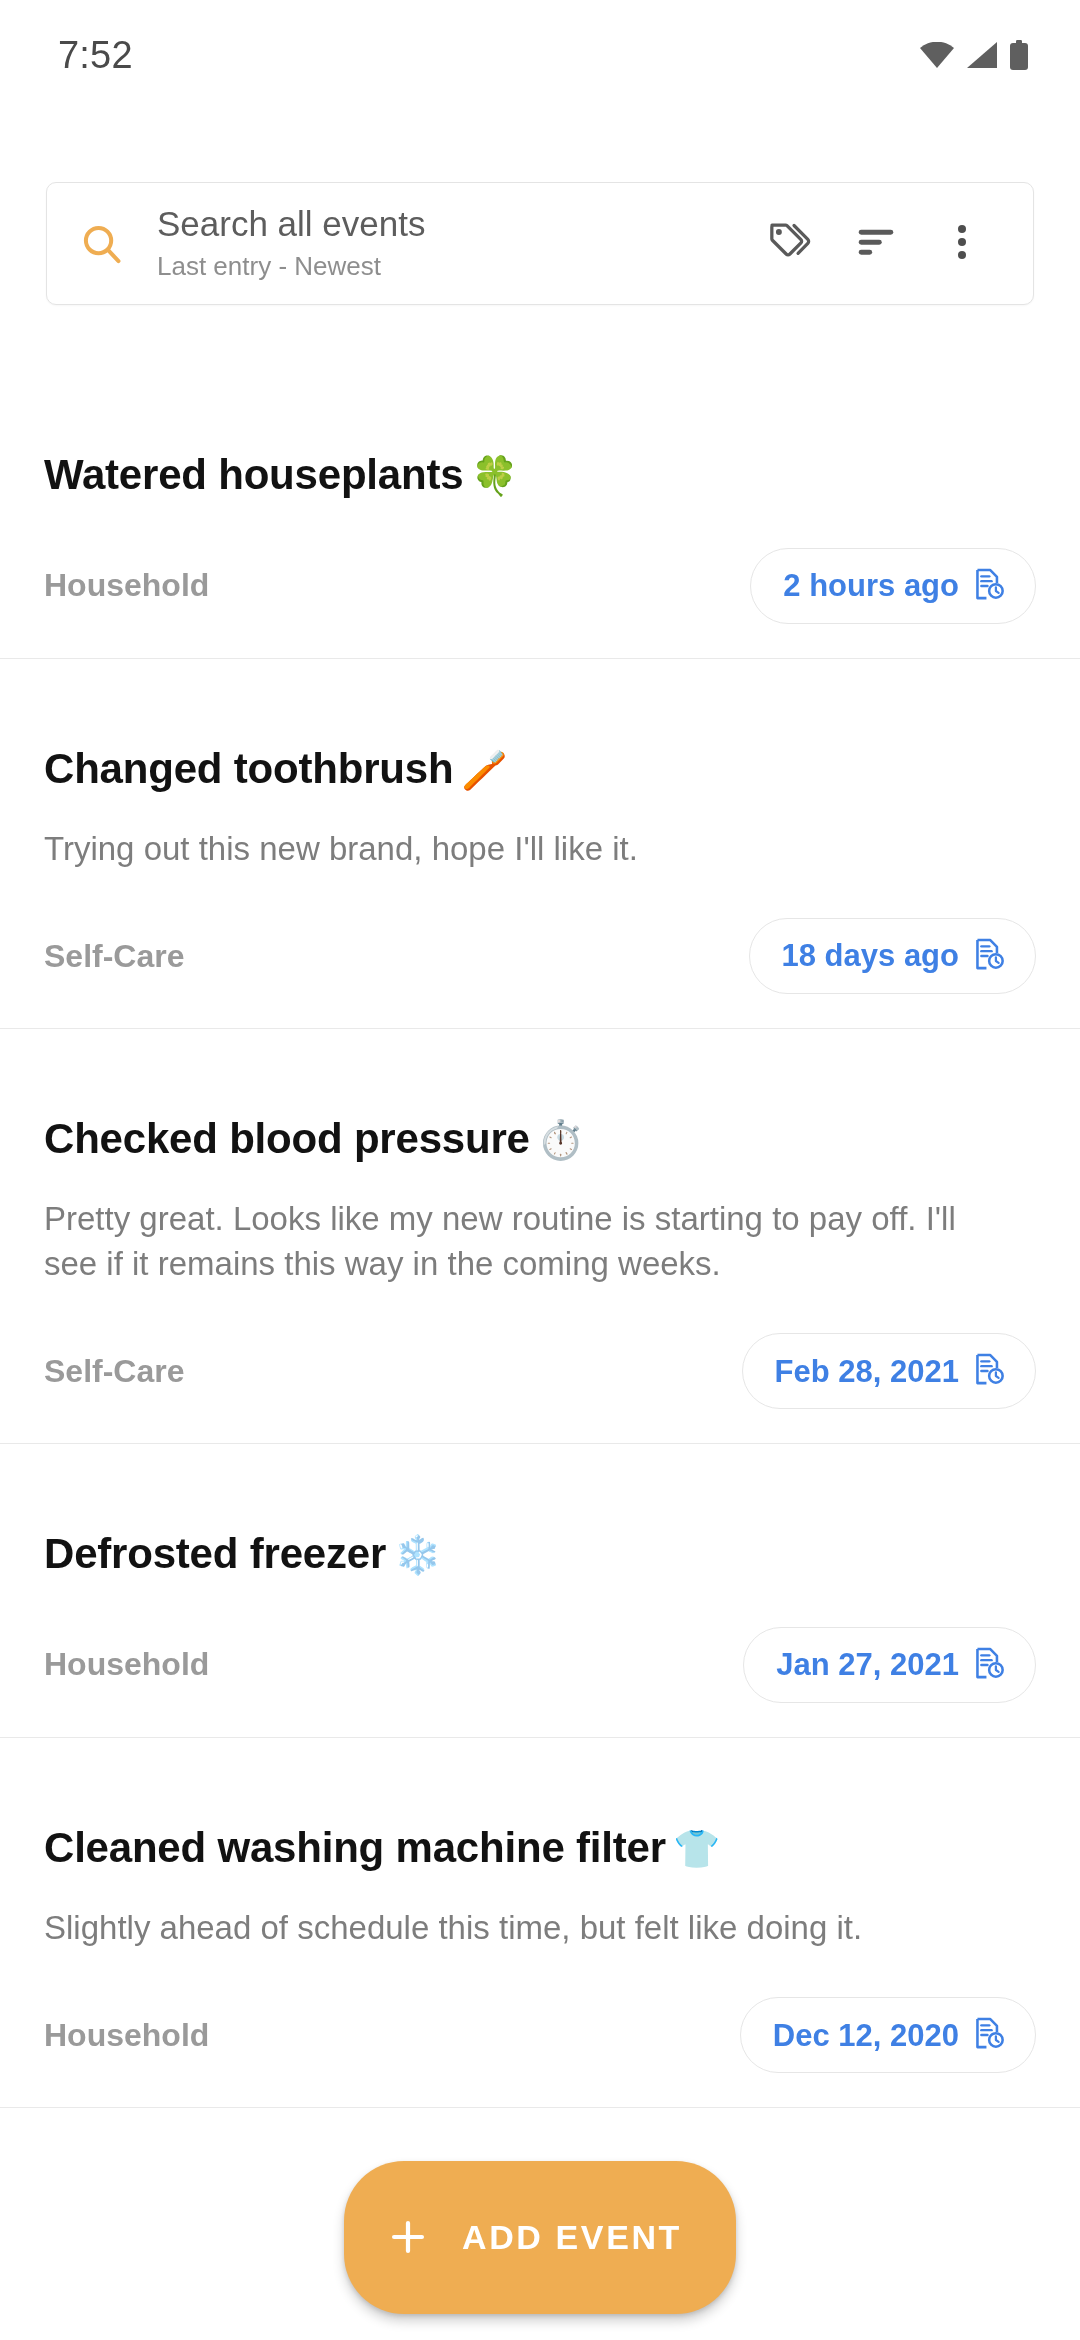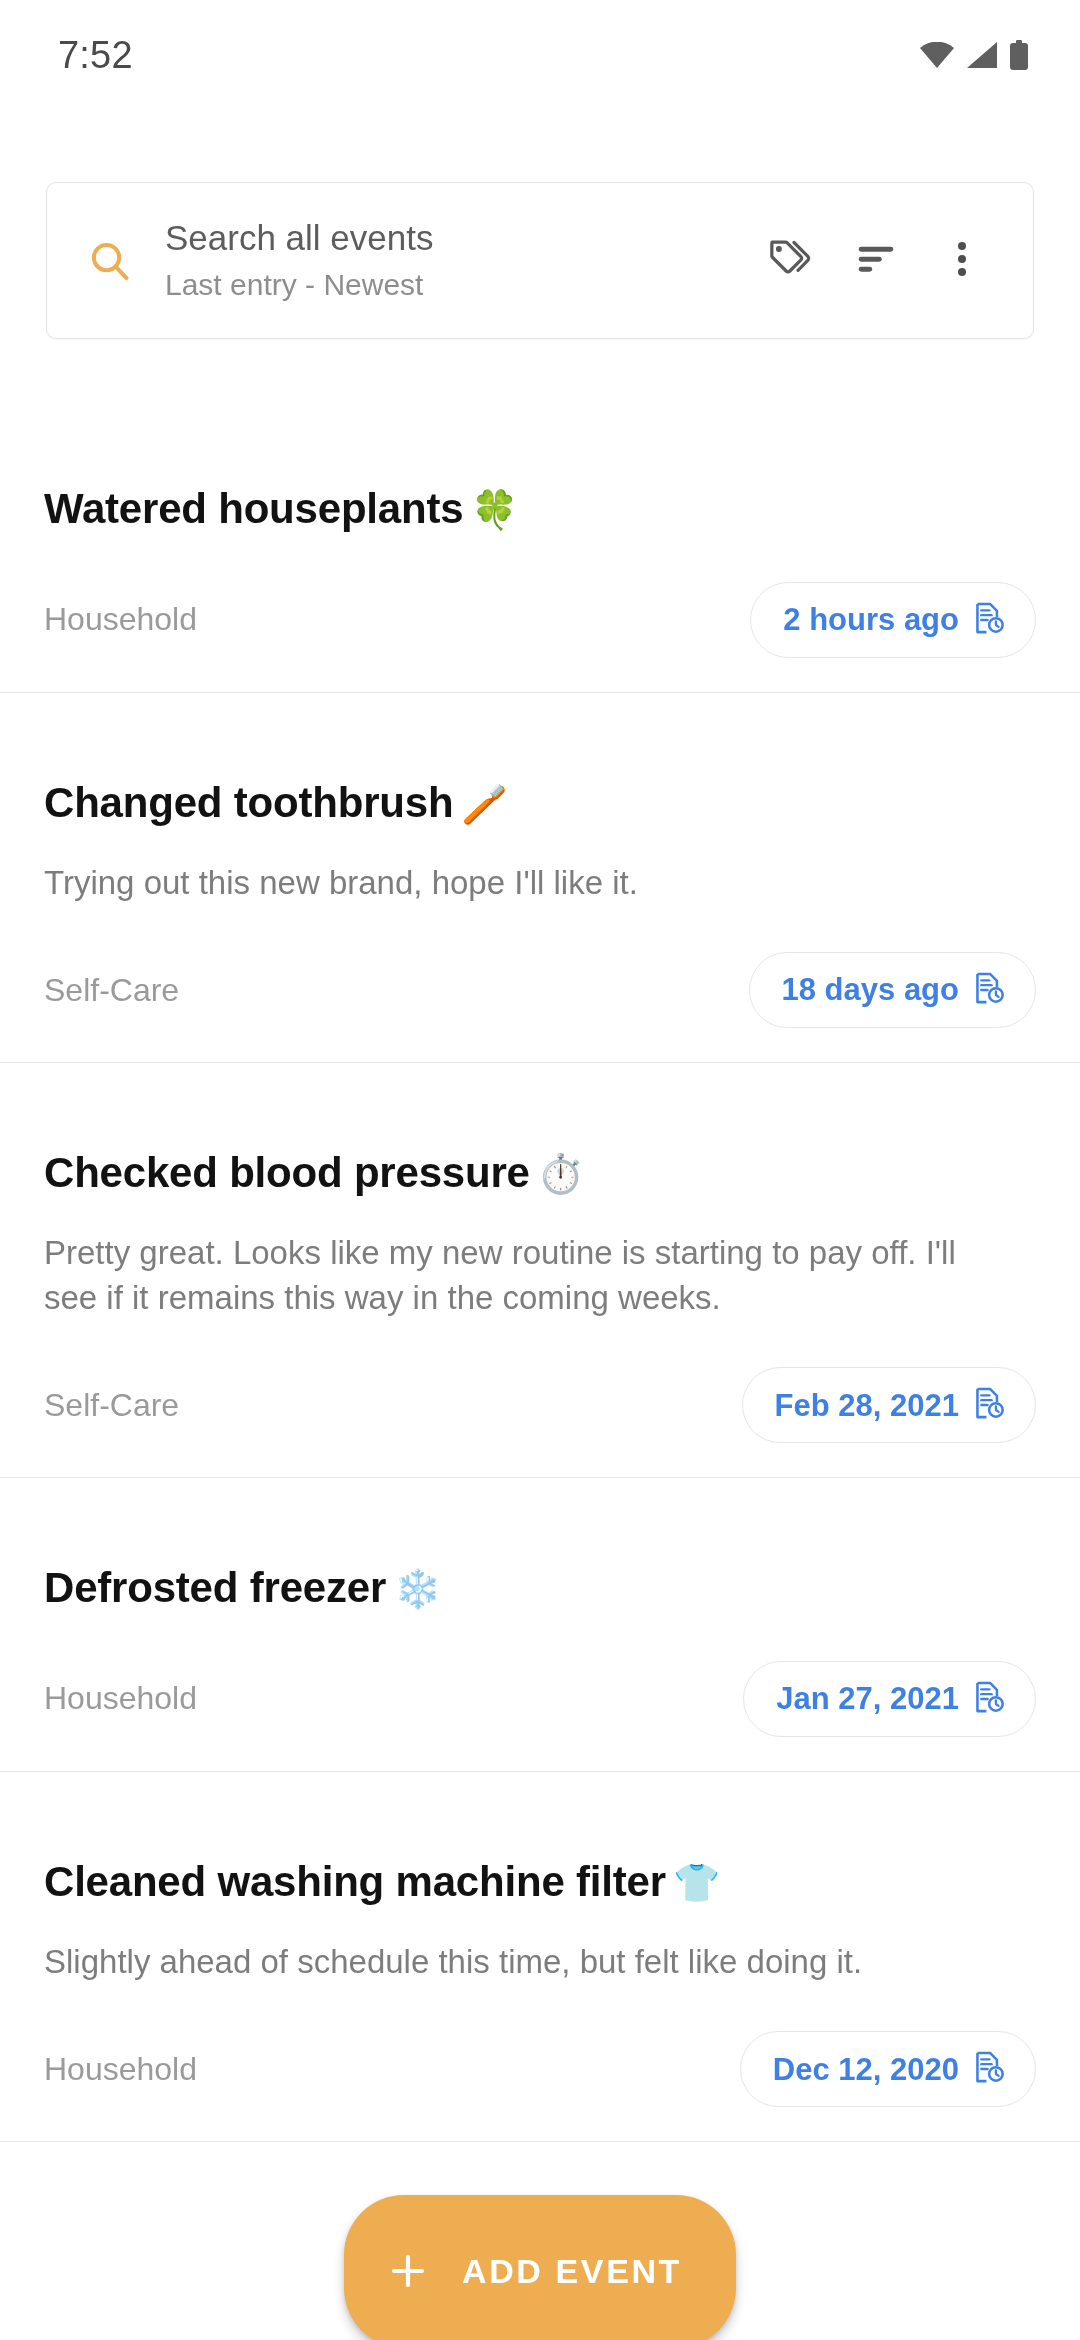--- a/index.html
+++ b/index.html
@@ -25,36 +25,36 @@
   .status-clock {
     font-size:38px; color:#4a4a4a; letter-spacing:0.2px;
     font-family:"Liberation Sans", sans-serif;
   }
   .status-icons { display:flex; align-items:center; gap:13px; }
   .status-icons svg { display:block; }
 
   
   .search-wrap { flex:0 0 auto; padding:0 46px; margin-top:72px; }
   .search-card {
-    height:157px;
+    height:123px;
     border:1.5px solid #e4e4e4;
     border-radius:10px;
     background:#fff;
     display:flex; align-items:center;
-    padding:0 28px 0 40px;
+    padding:0 28px 0 32px;
     box-shadow:0 1px 2px rgba(0,0,0,0.035);
   }
   .search-icon { flex:0 0 auto; margin-right:28px; display:flex; align-items:center; }
   .search-texts { flex:1 1 auto; min-width:0; padding-left:4px; }
   .search-title {
     font-size:35px; color:#5d5d5d; line-height:1.18;
     white-space:nowrap; overflow:hidden; text-overflow:ellipsis;
   }
   .search-sub {
-    font-size:30px; color:#8e8e8e; line-height:1.3; margin-top:6px;
+    font-size:26px; color:#8e8e8e; line-height:1.3; margin-top:6px;
     white-space:nowrap; overflow:hidden; text-overflow:ellipsis;
   }
   .search-actions { flex:0 0 auto; display:flex; align-items:center; gap:0px; }
   .icon-btn {
     width:86px; height:96px;
     display:flex; align-items:center; justify-content:center;
     background:none; border:none; cursor:pointer;
   }
 
   
@@ -73,21 +73,21 @@
   }
   .event-emoji { font-size:38px; margin-left:8px; }
   .event-note {
     font-size:33px; color:#7d7d7d; line-height:1.36;
     margin-top:32px; max-width:960px;
   }
   .event-footer {
     display:flex; align-items:center; justify-content:space-between;
     margin-top:46px; min-height:70px;
   }
-  .event-category { font-size:32px; color:#9a9a9a; line-height:1.2; }
+  .event-category { font-size:32px; color:#9a9a9a; line-height:1.2;font-weight:bold; }
   .time-pill {
     display:inline-flex; align-items:center; gap:12px;
     border:1.5px solid #e6e6e6; border-radius:44px;
     background:#fff;
     padding:17px 28px 17px 32px;
     cursor:pointer;
   }
   .time-pill-label {
     font-size:31px; color:#3f80e4; font-weight:bold;
     line-height:1; white-space:nowrap;

